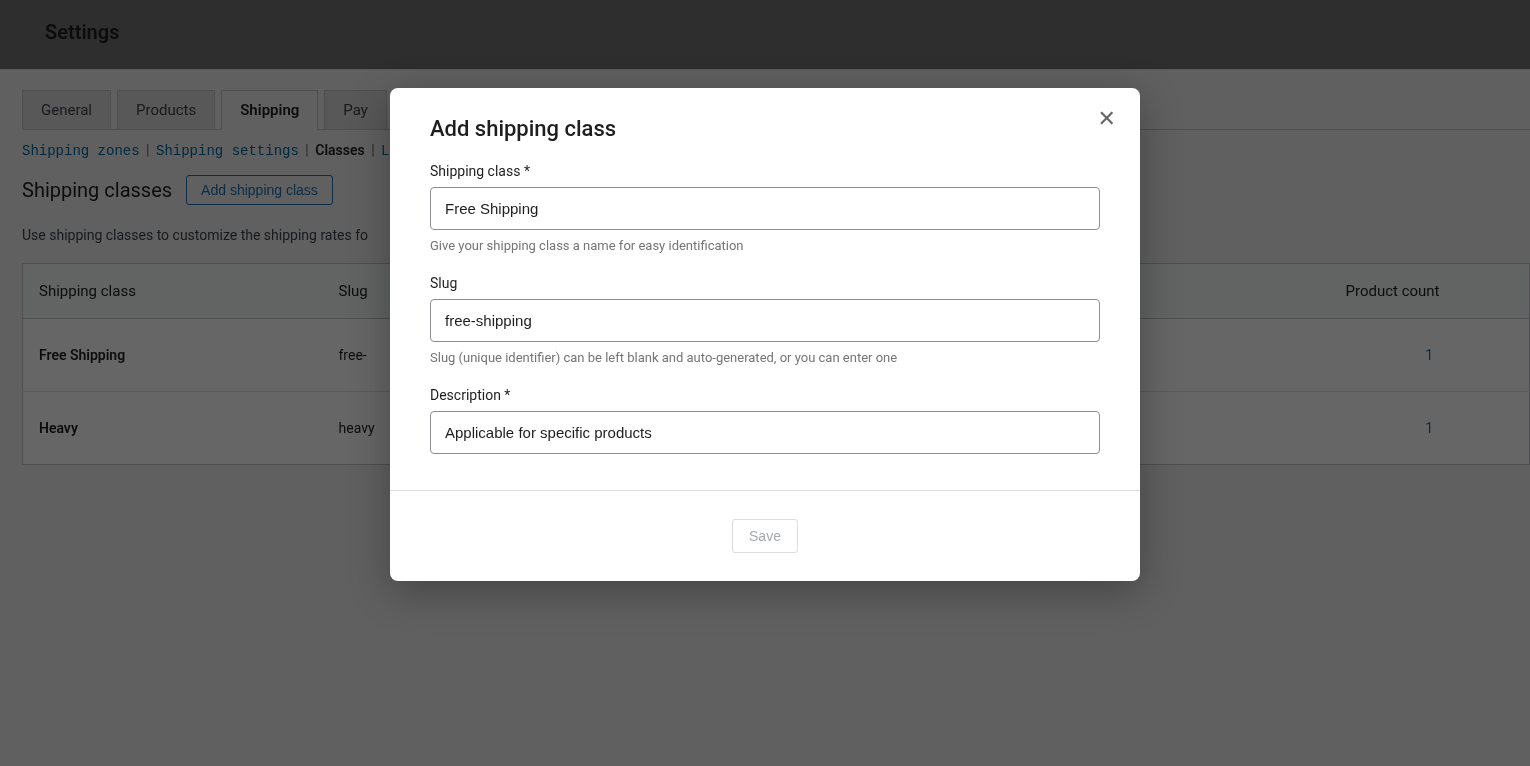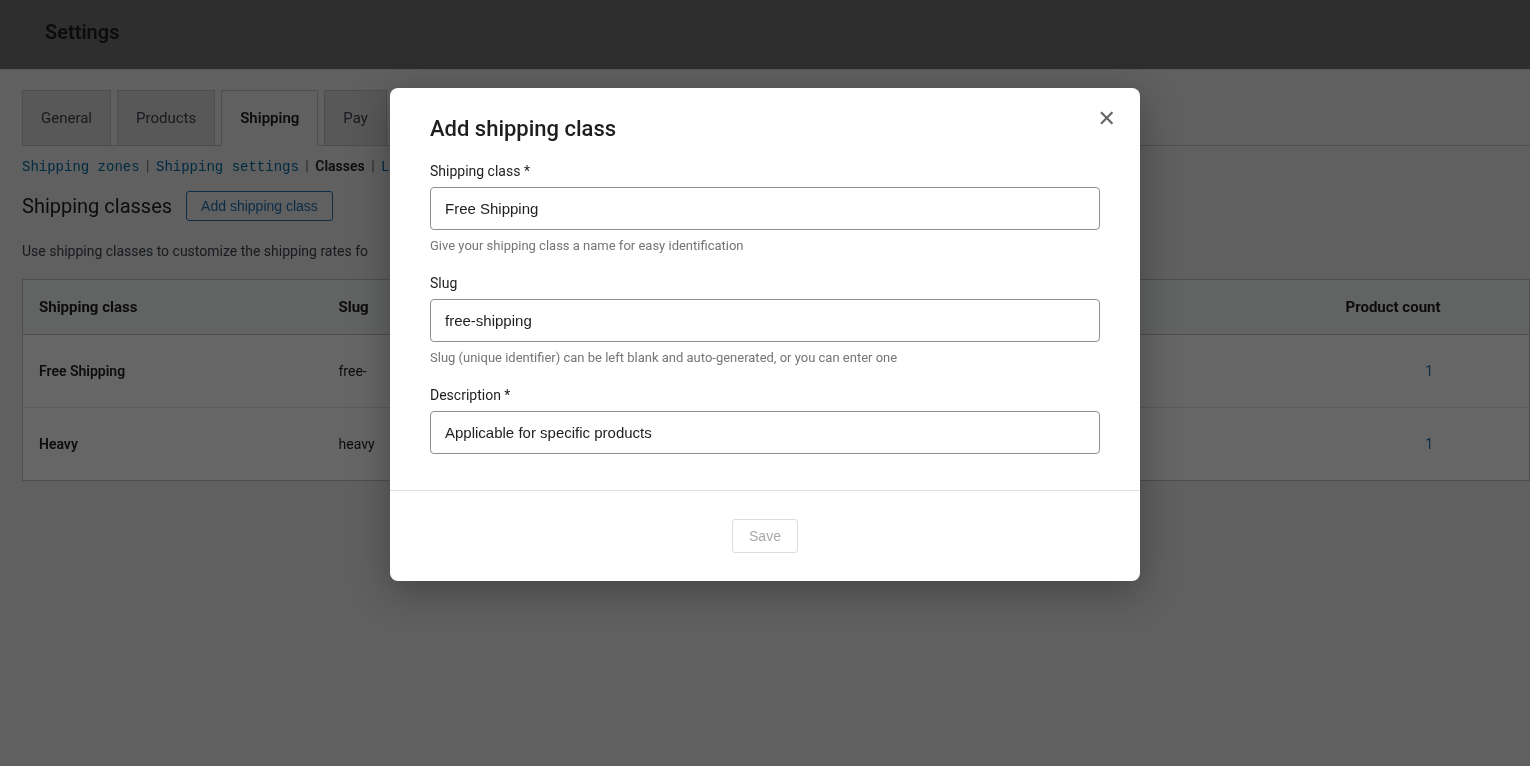--- a/index.html
+++ b/index.html
@@ -25,21 +25,21 @@
       color: #1e1e1e;
     }
     .content-area {
       padding: 20px 0 0 22px;
     }
     .tab-wrapper {
       display: flex;
       border-bottom: 1px solid #c3c4c7;
     }
     .tab {
-      padding: 18px 18px;
+      padding: 10px 18px;
       background: #dcdcde;
       border: 1px solid #c3c4c7;
       border-bottom: none;
       margin-right: 6px;
       color: #3c434a;
       font-size: 15px;
       cursor: pointer;
     }
     .tab.active {
       background: #f0f0f1;
@@ -96,21 +96,21 @@
       border: 1px solid #c3c4c7;
       border-collapse: collapse;
       background: #fff;
     }
     .table th {
       text-align: left;
       padding: 18px 16px;
       background: #f6f7f7;
       border-bottom: 1px solid #c3c4c7;
       font-size: 15px;
-      font-weight: 700;
+      font-weight: 400;
     }
     .table td {
       padding: 28px 16px;
       border-bottom: 1px solid #e0e0e0;
       font-size: 14px;
     }
     .table tr:last-child td {
       border-bottom: none;
     }
     .table .name-cell {

